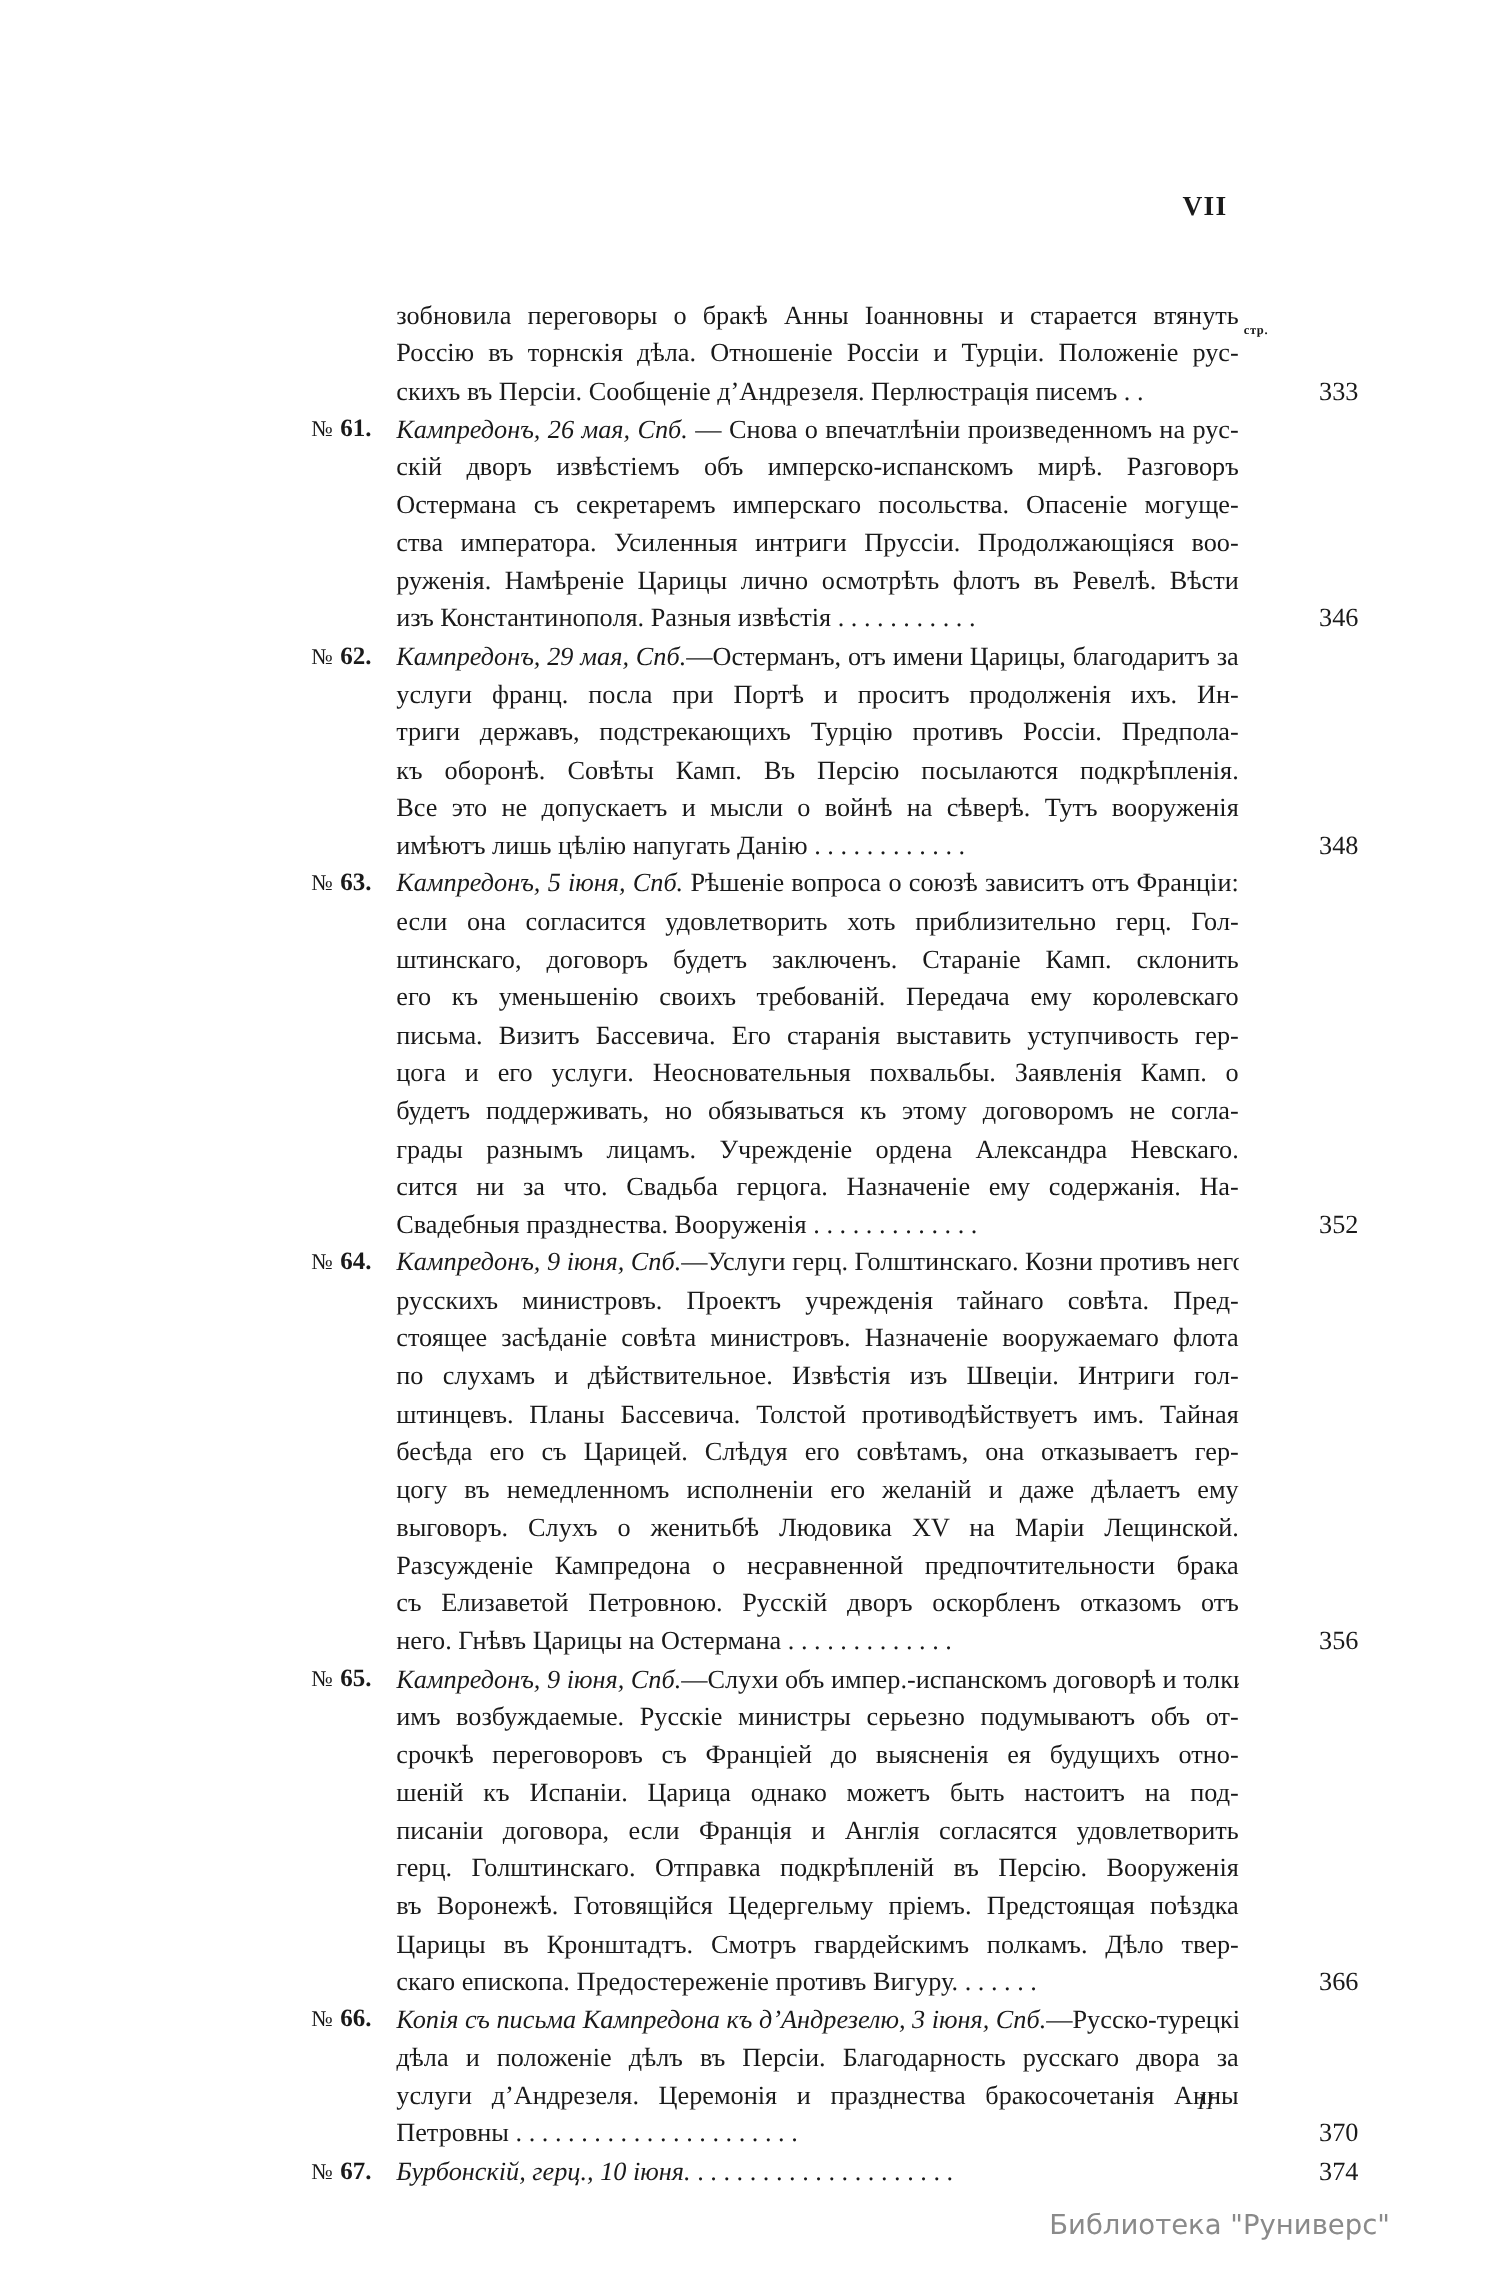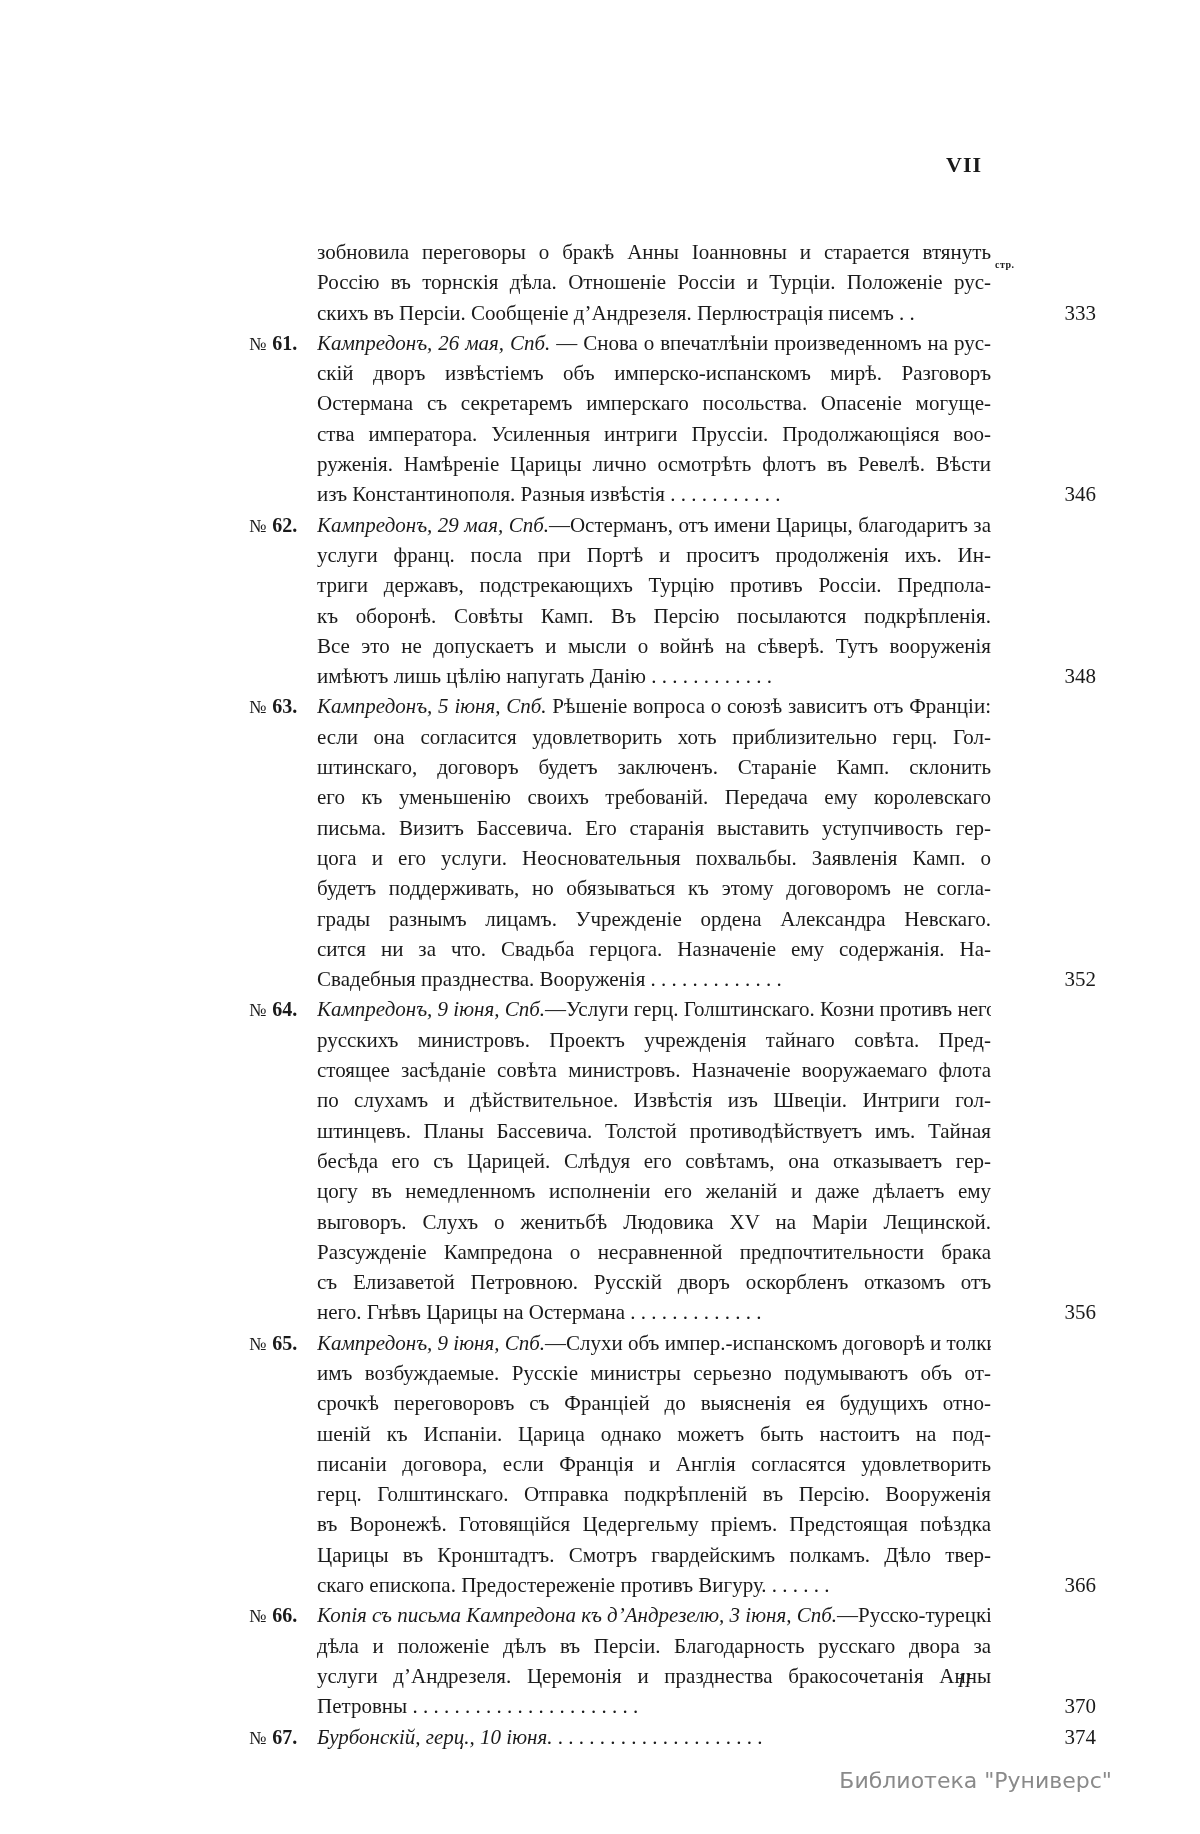--- a/index.html
+++ b/index.html
@@ -29,21 +29,21 @@
     text-align: justify; text-align-last: justify;
     overflow: hidden;
   }
   .line.last .txt { text-align-last: left; }
   .line .num {
     position: absolute; left: 205px; font-weight: bold; font-size: 20px; text-align: right;
   }
   .line .num .no { font-weight: normal; font-size: 18px; margin-right: 6px; }
   .line .it { font-style: italic; }
   .line .page {
-    position: absolute; left: 1002px; width: 50px; text-align: right;
+    position: absolute; left: 1002px; width: 50px; text-align: center;
     font-size: 21px;
   }
   .sig {
     position: absolute; left: 958px; top: 1671px;
     font-size: 18px; letter-spacing: 1px; font-style: italic;
   }
   .watermark {
     position: absolute; right: 88px; top: 1768px;
     font-family: "DejaVu Sans", "Liberation Sans", sans-serif;
     font-size: 22px; color: #8a8a8a;

